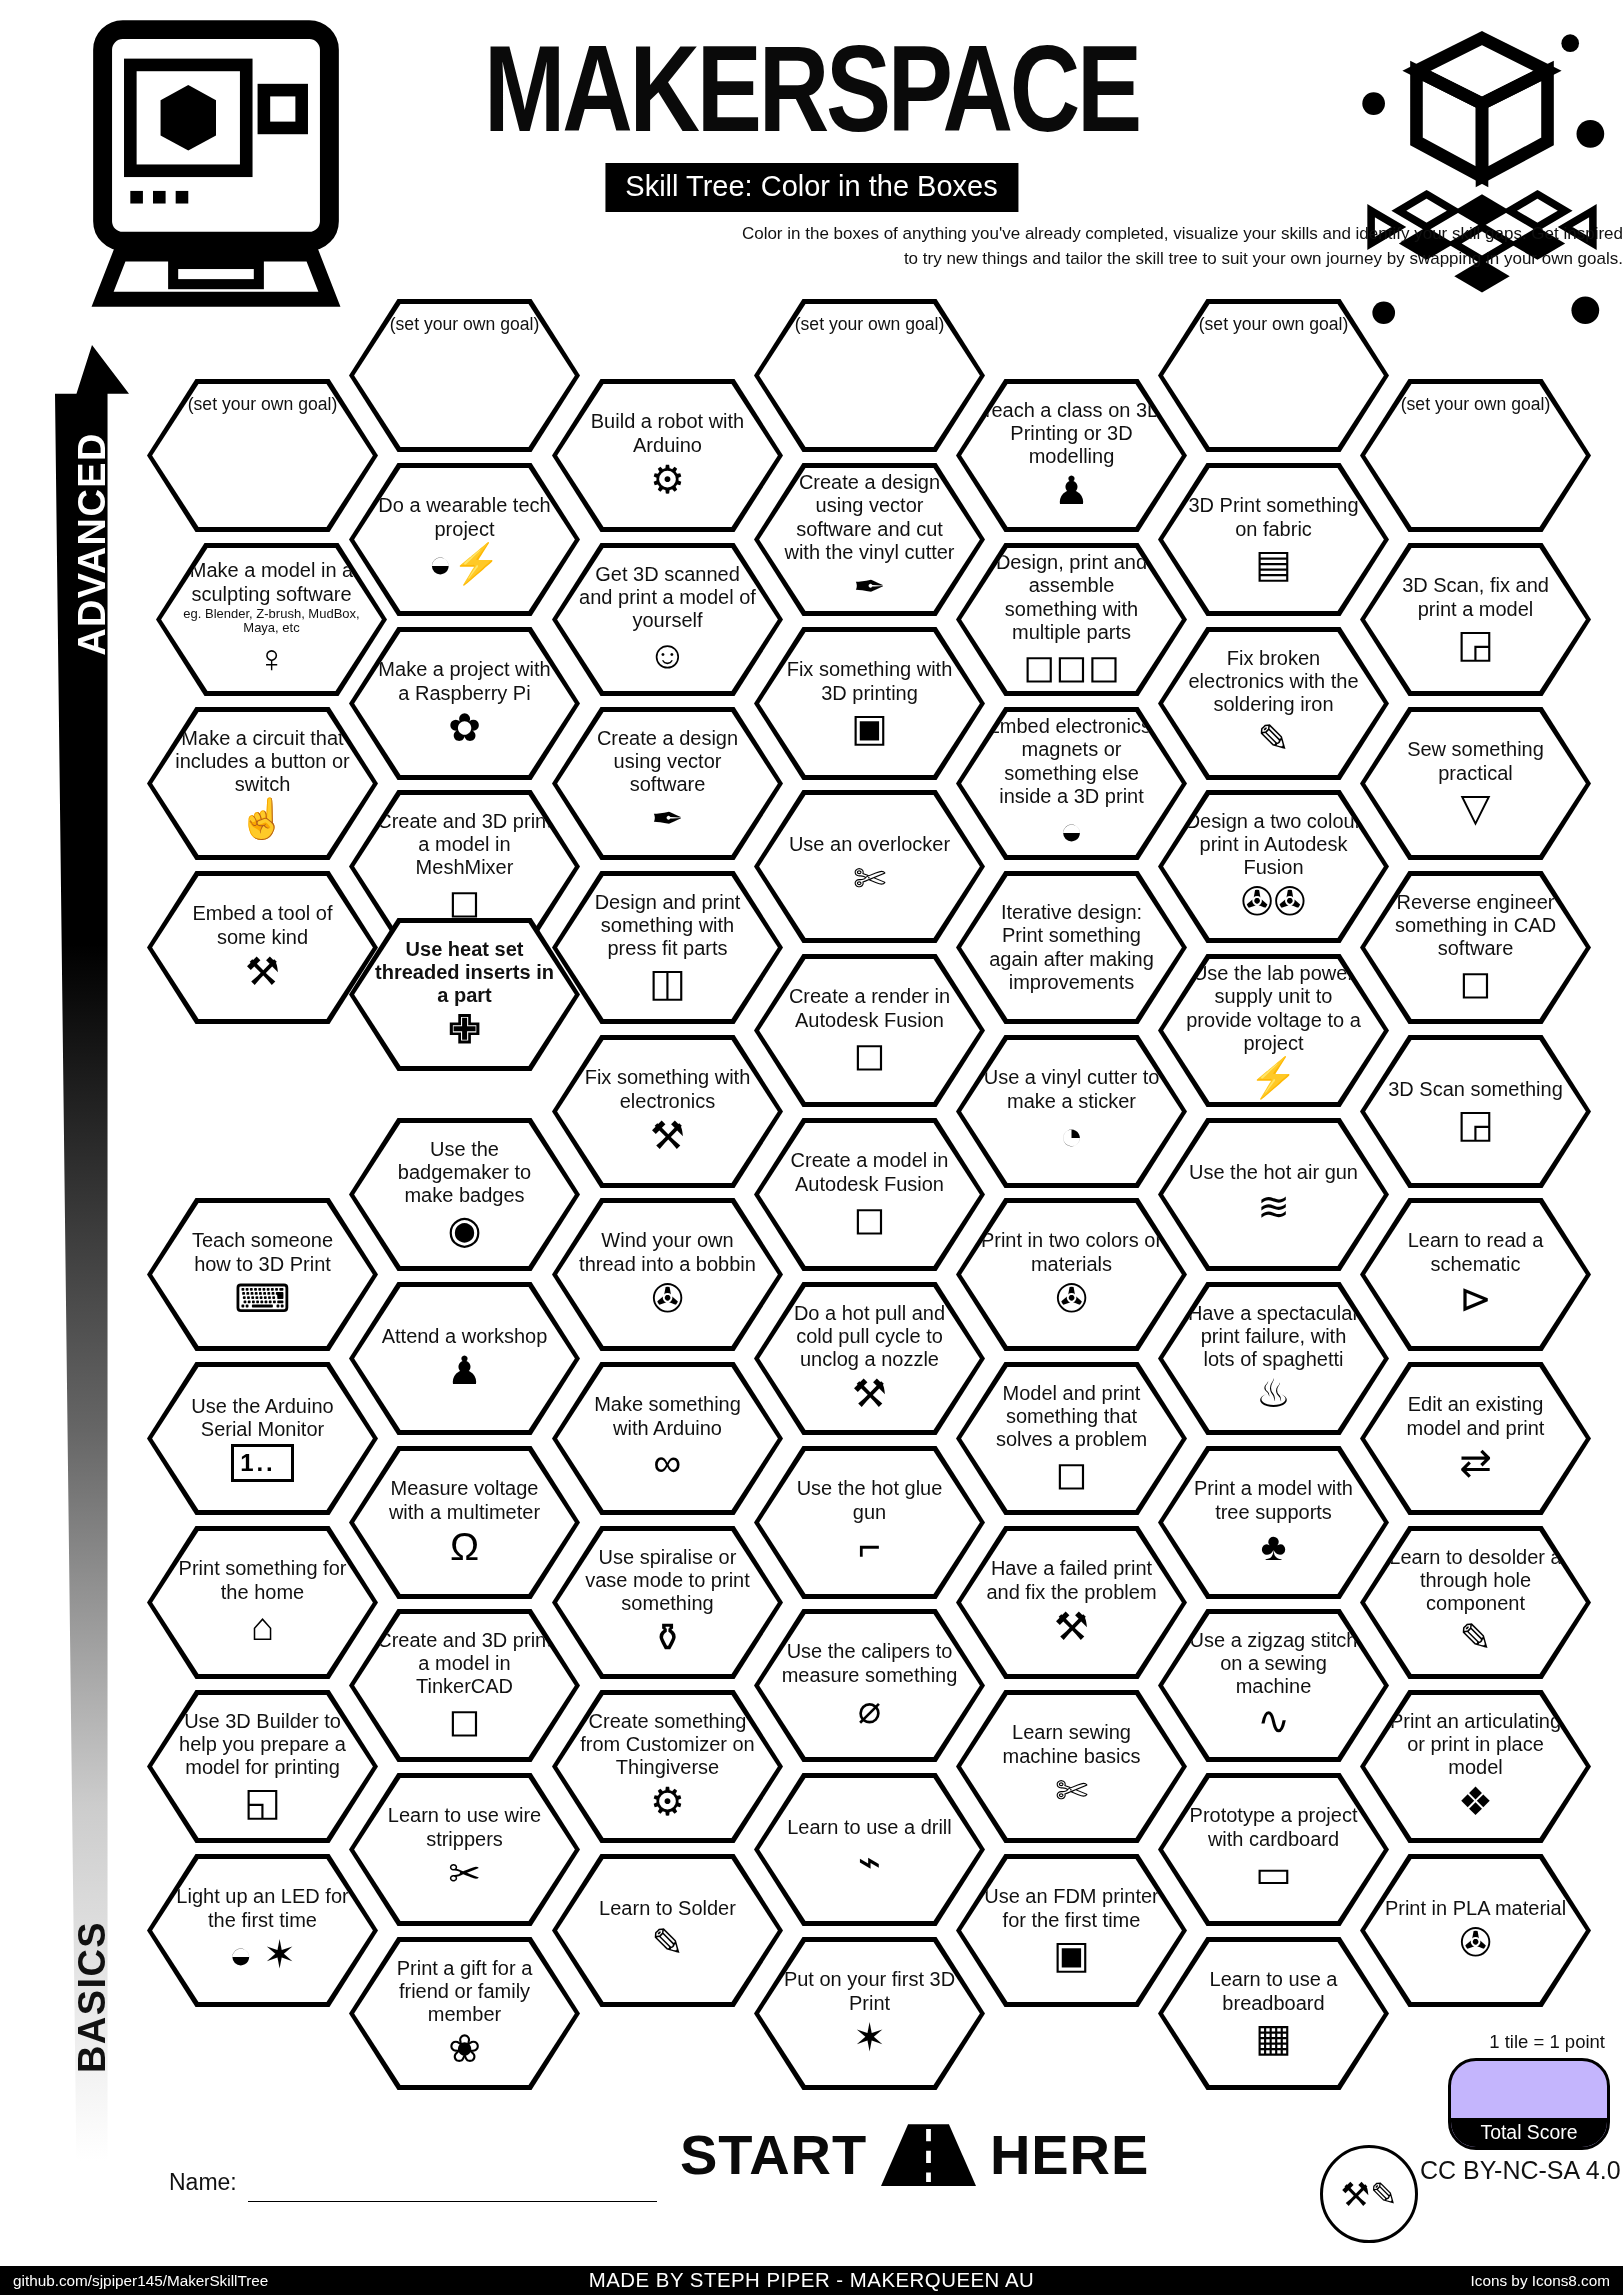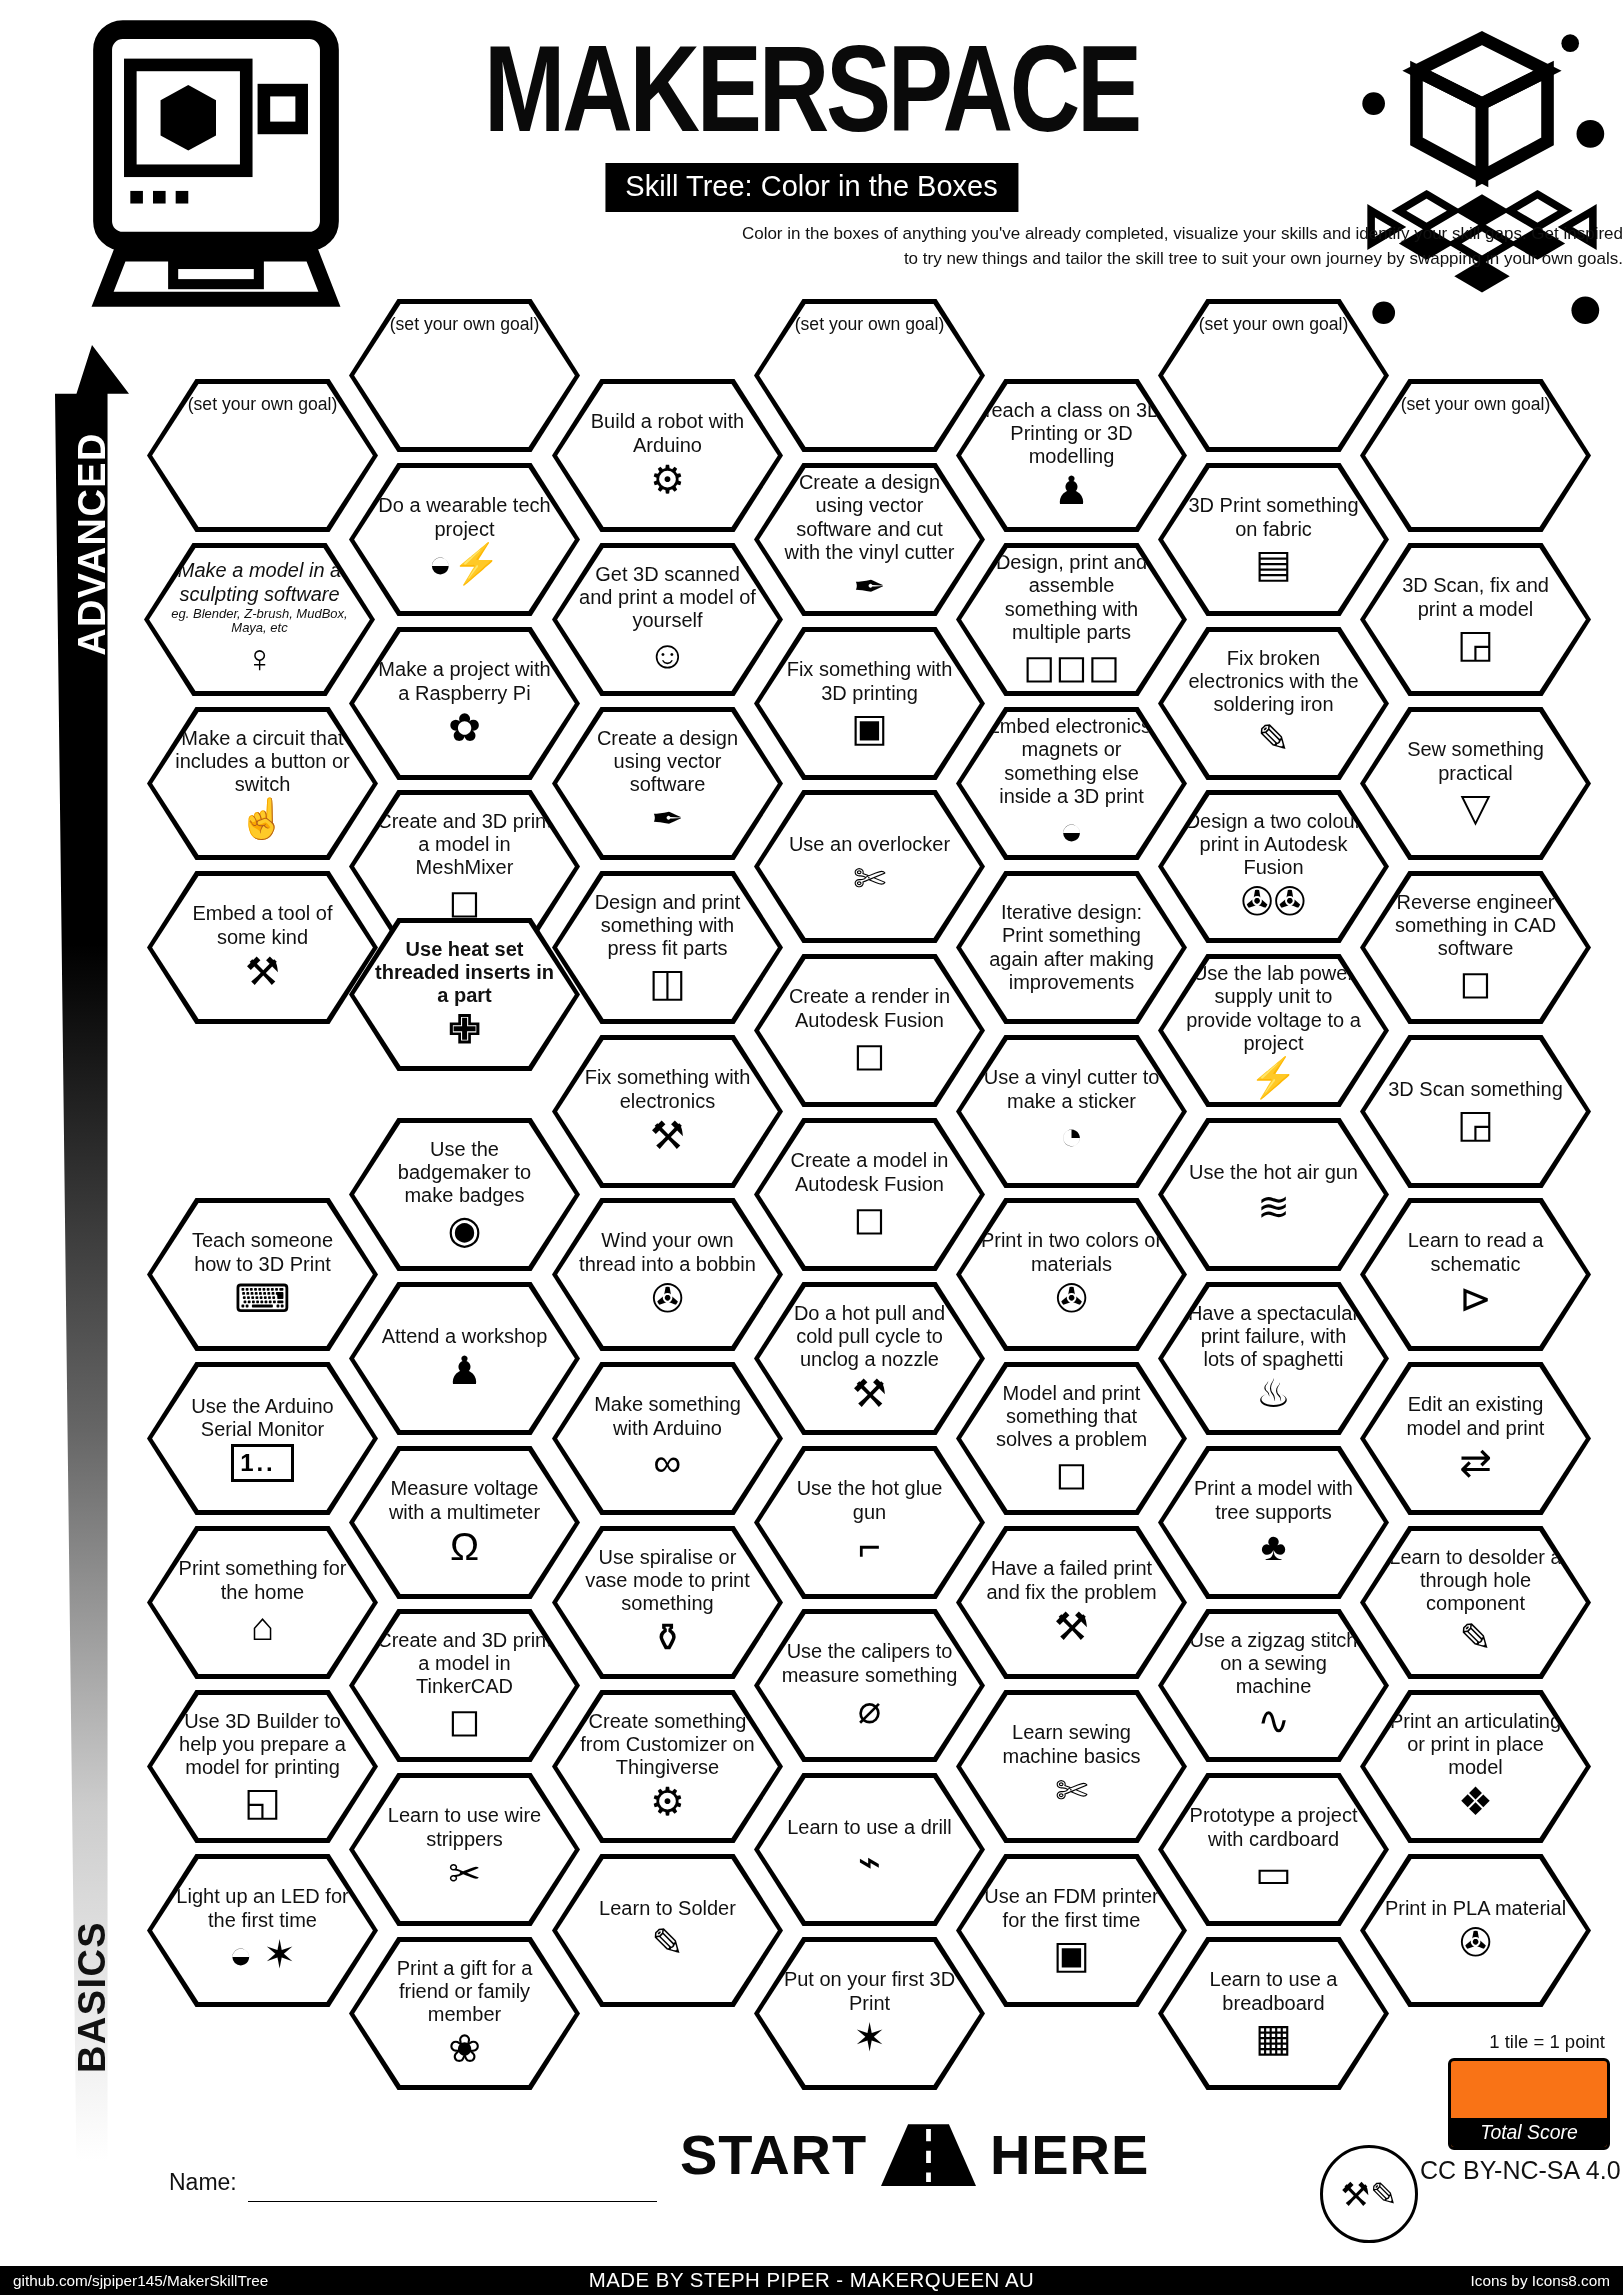--- a/index.html
+++ b/index.html
@@ -48,21 +48,21 @@
   .goal .hex-c{justify-content:flex-start;padding-top:6.5px;}
   .goal .lab{font-size:17.6px;}
 
   
   .start{position:absolute;left:680px;top:2122px;display:flex;align-items:center;gap:14px;}
   .start .word{font-size:56px;font-weight:900;letter-spacing:0.9px;color:#0a0a0a;}
   .name-label{position:absolute;left:169px;top:2169px;font-size:23px;color:#111;}
   .name-line{position:absolute;left:248px;top:2201px;width:409px;border-top:1.9px solid #000;height:0;}
   .tile-note{position:absolute;left:1448px;width:157px;top:2031px;font-size:18.5px;text-align:right;color:#111;}
   .scorebox{position:absolute;left:1448px;top:2058px;width:156px;height:86px;
-            border:3.2px solid #000;border-radius:6px;overflow:hidden;background:#f97316;font-style:italic;}
+            border:3.2px solid #000;border-radius:28px;overflow:hidden;background:#c4b5fd;}
   .scoreband{position:absolute;left:0;right:0;bottom:0;height:29px;background:#000;color:#fff;
              display:flex;align-items:center;justify-content:center;font-size:19.4px;}
   .badge{position:absolute;left:1320px;top:2145px;width:92px;height:92px;border-radius:50%;
          border:3.2px solid #000;background:#fff;display:flex;align-items:center;justify-content:center;
          font-size:33px;z-index:5;color:#000;}
   .cc{position:absolute;left:1420px;top:2156px;font-size:25px;color:#111;white-space:nowrap;}
 
   .footer{position:absolute;left:0;bottom:0;width:100%;height:29px;background:#000;color:#fff;
           display:flex;align-items:center;}
   .footer .f-left{width:453px;margin-left:13px;font-size:15.3px;text-align:left;}
@@ -118,21 +118,21 @@
   <div class="axis-label axis-bottom">BASICS</div>
 
   <div id="honeycomb">
       <div class="hex goal" style="left: 147px; top: 379px;">
         <div class="hex-in">
           <div class="hex-c">
             <div class="lab">(set your own goal)</div>
           </div>
         </div>
       </div>
-      <div class="hex" style="left: 144px; top: 543px; font-style: italic;">
+      <div class="hex" style="left: 156px; top: 543px;">
         <div class="hex-in">
           <div class="hex-c">
             <div class="lab">Make a model in a sculpting software</div>
             <div class="sub">eg. Blender, Z-brush, MudBox, Maya, etc</div>
             <div class="ic">♀</div>
           </div>
         </div>
       </div>
       <div class="hex" style="left: 147px; top: 707px;">
         <div class="hex-in">

